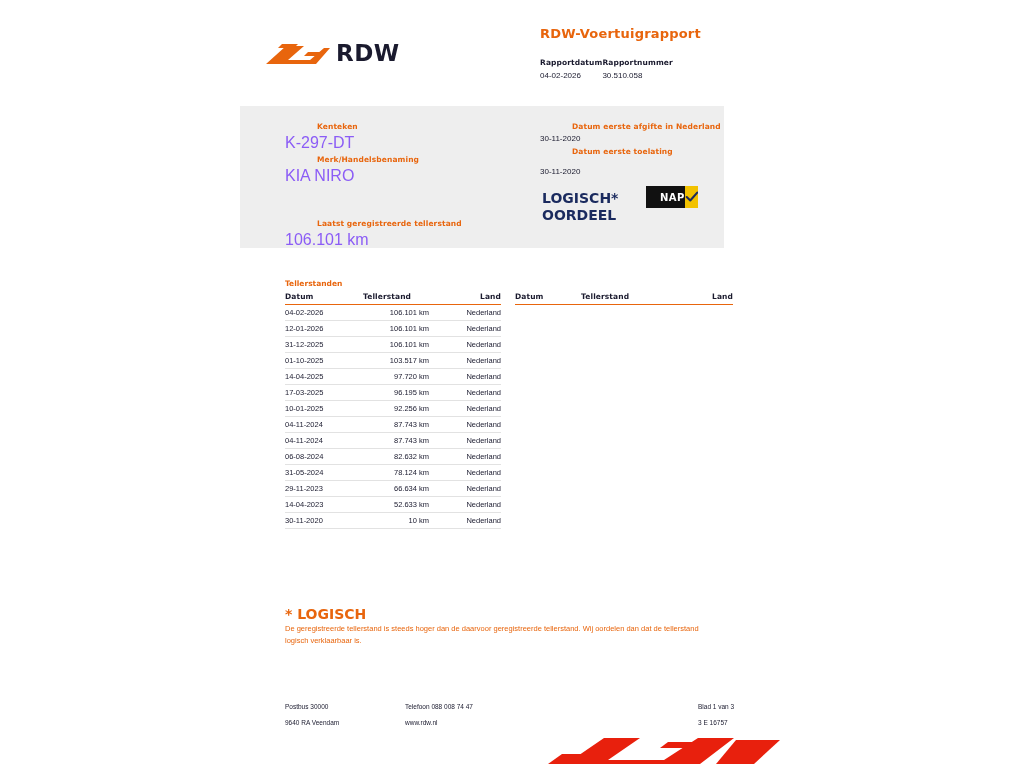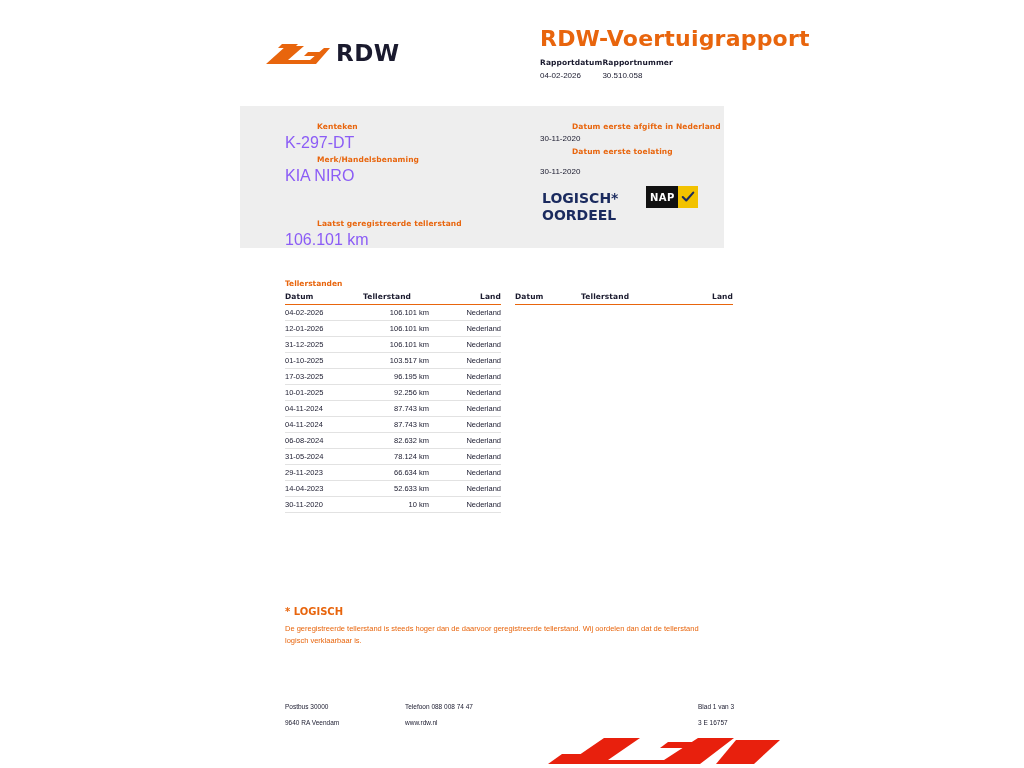--- a/index.html
+++ b/index.html
@@ -48,21 +48,21 @@
     font-weight: bold;
     letter-spacing: 0.5px;
     color: #1a1a2e;
     font-family: "DejaVu Sans", sans-serif;
   }
 
   .report-title {
     position: absolute;
     left: 540px;
     top: 26px;
-    font-size: 22px;
+    font-size: 13px;
     font-weight: bold;
     color: #e8650d;
     letter-spacing: 0.2px;
     font-family: "DejaVu Sans", sans-serif;
     text-align: center;
   }
 
   .meta-row {
     position: absolute;
     left: 540px;
@@ -135,21 +135,21 @@
     background: #111111;
     display: flex;
     align-items: center;
     overflow: hidden;
   }
   .nap-badge .nap-text {
     color: #ffffff;
     font-size: 10px;
     font-weight: bold;
     letter-spacing: 0.5px;
-    padding-left: 4px;
+    padding-left: 14px;
     font-family: "DejaVu Sans", sans-serif;
   }
   .nap-badge .nap-check {
     width: 20px;
     height: 22px;
     background: #f2c200;
     display: flex;
     align-items: center;
     justify-content: center;
     margin-left: auto;
@@ -200,21 +200,21 @@
   .tbl td.val  { text-align: right; width: 72px; padding-right: 8px;}
   .tbl td.land { text-align: right; }
   .tbl.right td, .tbl.right th { border-bottom: none; }
   .tbl.right th { border-bottom: 1.2px solid #e8650d; }
 
   
   .note-title {
     position: absolute;
     left: 285px;
     top: 606px;
-    font-size: 10px;
+    font-size: 14px;
     font-weight: bold;
     color: #e8650d;
     font-family: "DejaVu Sans", sans-serif;
   }
   .note-body {
     position: absolute;
     left: 285px;
     top: 623px;
     width: 420px;
     font-size: 7.5px;
@@ -337,20 +337,25 @@
           <td class="land">Nederland</td>
         </tr>
         <tr>
           <td class="date">31-12-2025</td>
           <td class="val">106.101 km</td>
           <td class="land">Nederland</td>
         </tr>
         <tr>
           <td class="date">01-10-2025</td>
           <td class="val">103.517 km</td>
+          <td class="land">Nederland</td>
+        </tr>
+        <tr>
+          <td class="date">14-04-2025</td>
+          <td class="val">97.720 km</td>
           <td class="land">Nederland</td>
         </tr>
         <tr>
           <td class="date">17-03-2025</td>
           <td class="val">96.195 km</td>
           <td class="land">Nederland</td>
         </tr>
         <tr>
           <td class="date">10-01-2025</td>
           <td class="val">92.256 km</td>

